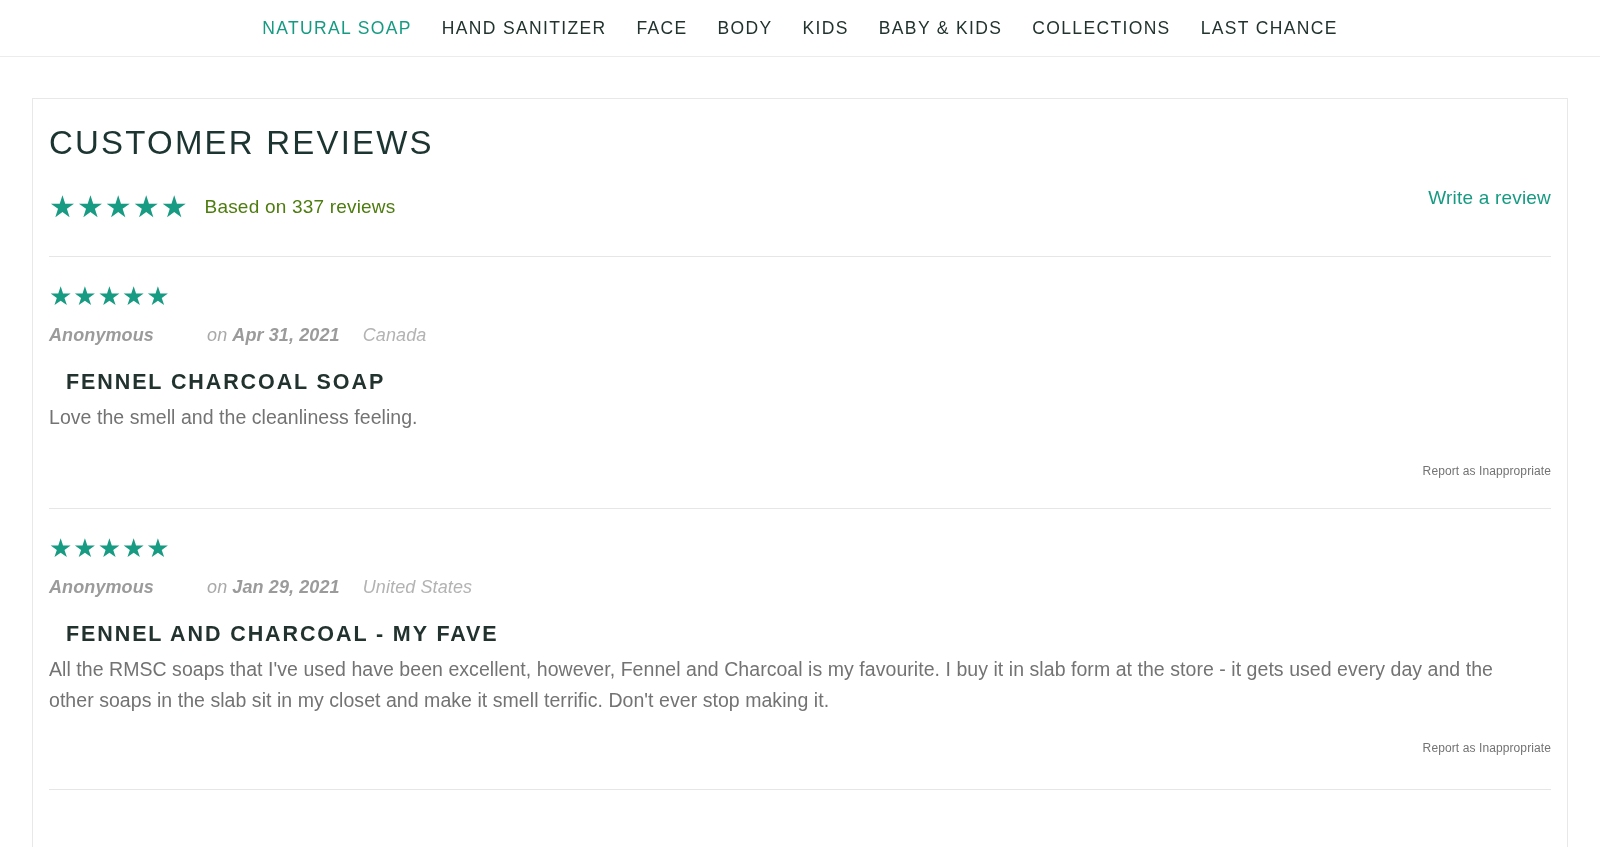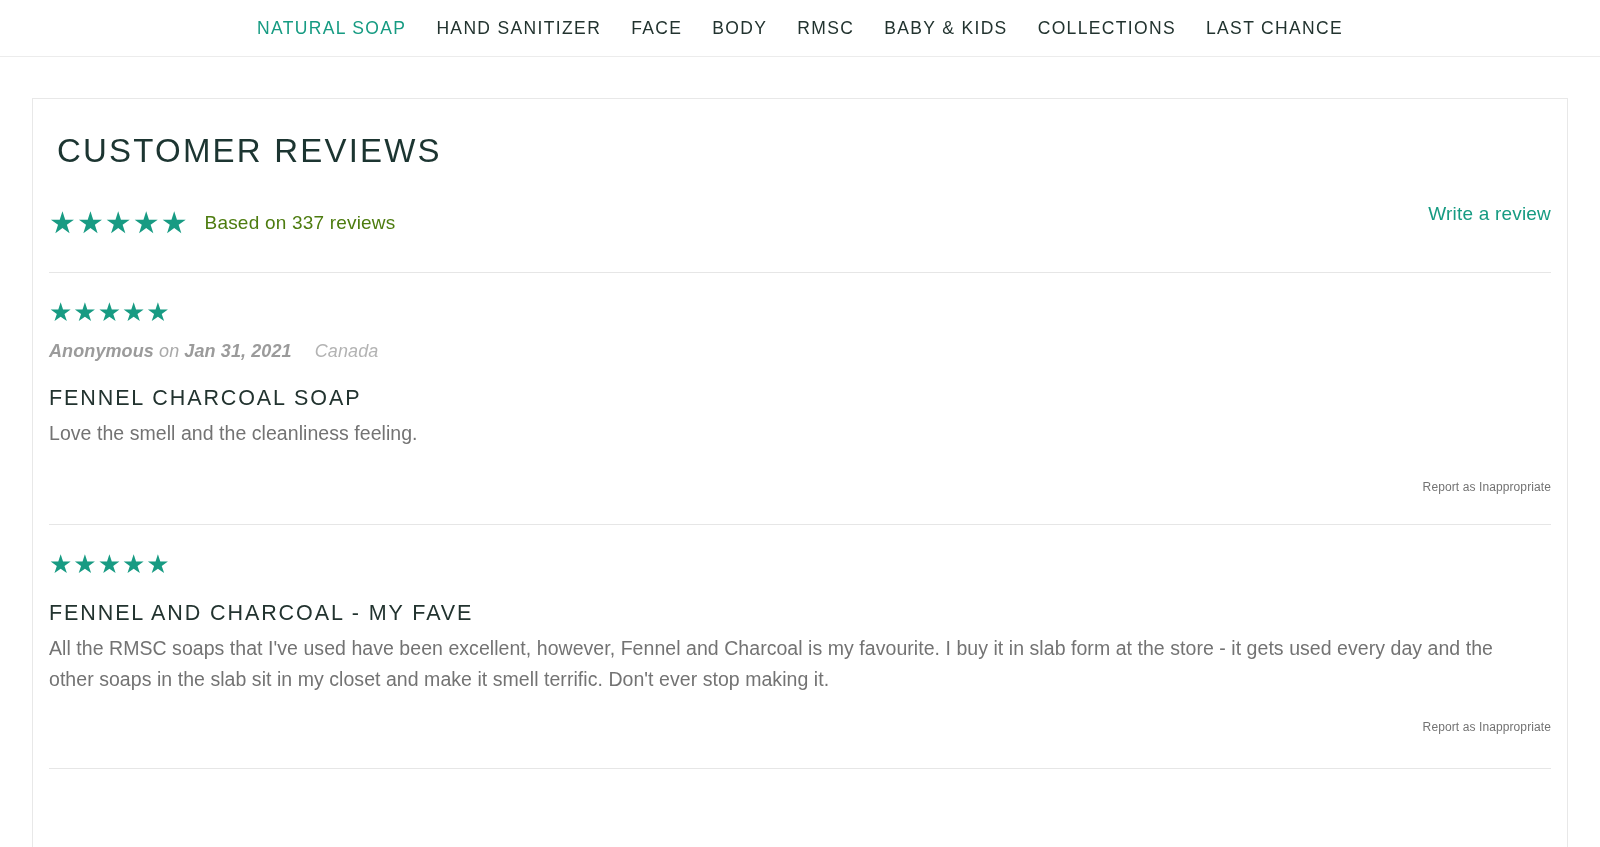--- a/index.html
+++ b/index.html
@@ -44,21 +44,21 @@
     top: 98px;
     width: 1536px;
     height: 760px;
     border: 1px solid #e8e8e8;
     border-bottom: none;
     box-sizing: border-box;
     background: #fff;
   }
 
   .page-title {
-    margin: 8px;
+    margin: 0;
     padding: 26px 0 0 16px;
     font-size: 33px;
     line-height: 1.1;
     font-weight: 300;
     letter-spacing: 2.2px;
     color: #1c3531;
     text-transform: uppercase;
   }
 
   
@@ -121,27 +121,27 @@
     font-style: italic;
     color: #a9a9a9;
     letter-spacing: 0.1px;
   }
   .review-meta .author,
   .review-meta .date {
     font-weight: bold;
     color: #9b9b9b;
     margin-top: 48px;
   }
-  .review-meta .on { font-weight: 300; }
+  .review-meta .on { font-weight: 300; margin-left: 48px; }
   .review-meta .loc { font-weight: 300; color: #b3b3b3; margin-left: 18px; }
 
   .review-title {
-    margin: 24px 0 0 0;
+    margin: 24px 0 0 17px;
     font-size: 21.5px;
-    font-weight: 400;
+    font-weight: 700;
     letter-spacing: 1.9px;
     text-transform: uppercase;
     color: #22332f;
     line-height: 1.2;
   }
   .review-body {
     margin: 6px 0 0 0;
     font-size: 19.5px;
     font-weight: 300;
     line-height: 1.6;
@@ -165,21 +165,21 @@
   .review.second .spacer-bottom { height: 34px; }
 </style>
 </head>
 <body>
 
 <nav class="topnav">
   <a class="nav-item active" href="#">NATURAL SOAP</a>
   <a class="nav-item" href="#">HAND SANITIZER</a>
   <a class="nav-item" href="#">FACE</a>
   <a class="nav-item" href="#">BODY</a>
-  <a class="nav-item" href="#">RMSC</a>
+  <a class="nav-item" href="#">KIDS</a>
   <a class="nav-item" href="#">BABY &amp; KIDS</a>
   <a class="nav-item" href="#">COLLECTIONS</a>
   <a class="nav-item" href="#">LAST CHANCE</a>
 </nav>
 
 <section class="reviews-card">
 
   <h1 class="page-title">CUSTOMER REVIEWS</h1>
 
   <div class="summary-row">
@@ -200,39 +200,45 @@
     <div class="review-stars stars small">
       <span class="star">★</span>
       <span class="star">★</span>
       <span class="star">★</span>
       <span class="star">★</span>
       <span class="star">★</span>
     </div>
     <div class="review-meta">
       <span class="author">Anonymous</span>
       <span class="on">on</span>
-      <span class="date">Jan 31, 2021</span>
+      <span class="date">Apr 31, 2021</span>
       <span class="loc">Canada</span>
     </div>
     <h2 class="review-title">FENNEL CHARCOAL SOAP</h2>
     <p class="review-body">Love the smell and the cleanliness feeling.</p>
     <a class="report-link" href="#">Report as Inappropriate</a>
     <div class="spacer-bottom"></div>
   </article>
 
   <div class="divider"></div>
 
   <article class="review second">
     <div class="review-stars stars small">
       <span class="star">★</span>
       <span class="star">★</span>
       <span class="star">★</span>
       <span class="star">★</span>
       <span class="star">★</span>
     </div>
+    <div class="review-meta">
+      <span class="author">Anonymous</span>
+      <span class="on">on</span>
+      <span class="date">Jan 29, 2021</span>
+      <span class="loc">United States</span>
+    </div>
     <h2 class="review-title">FENNEL AND CHARCOAL - MY FAVE</h2>
     <p class="review-body">All the RMSC soaps that I've used have been excellent, however, Fennel and Charcoal is my favourite. I buy it in slab form at the store - it gets used every day and the other soaps in the slab sit in my closet and make it smell terrific. Don't ever stop making it.</p>
     <a class="report-link" href="#">Report as Inappropriate</a>
     <div class="spacer-bottom"></div>
   </article>
 
   <div class="divider"></div>
 
 </section>
 

